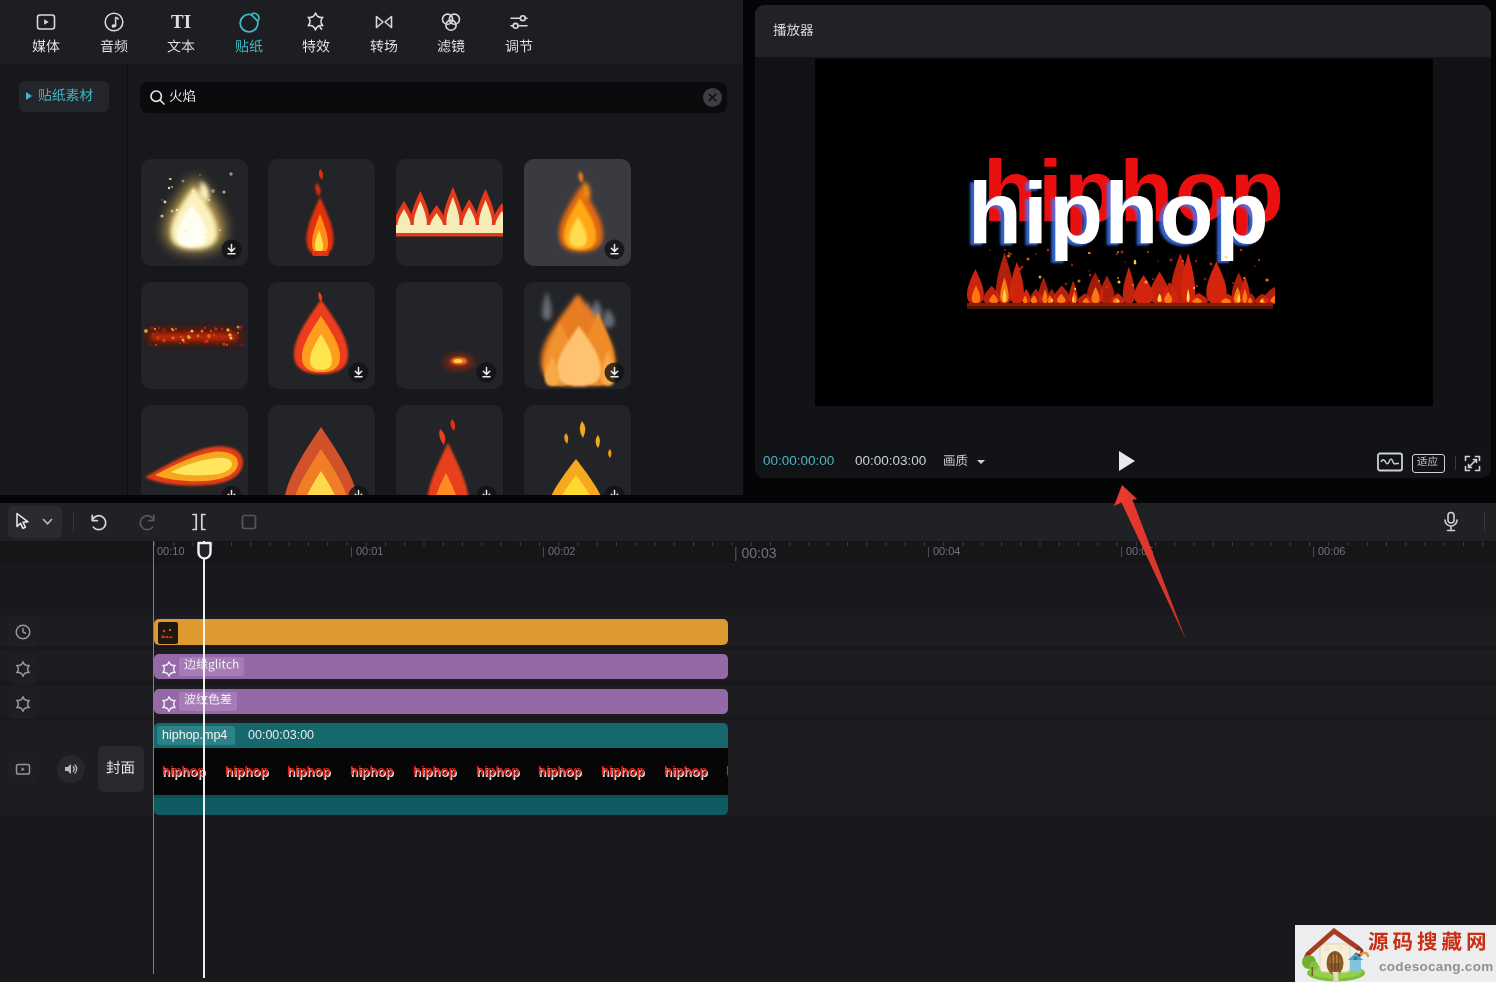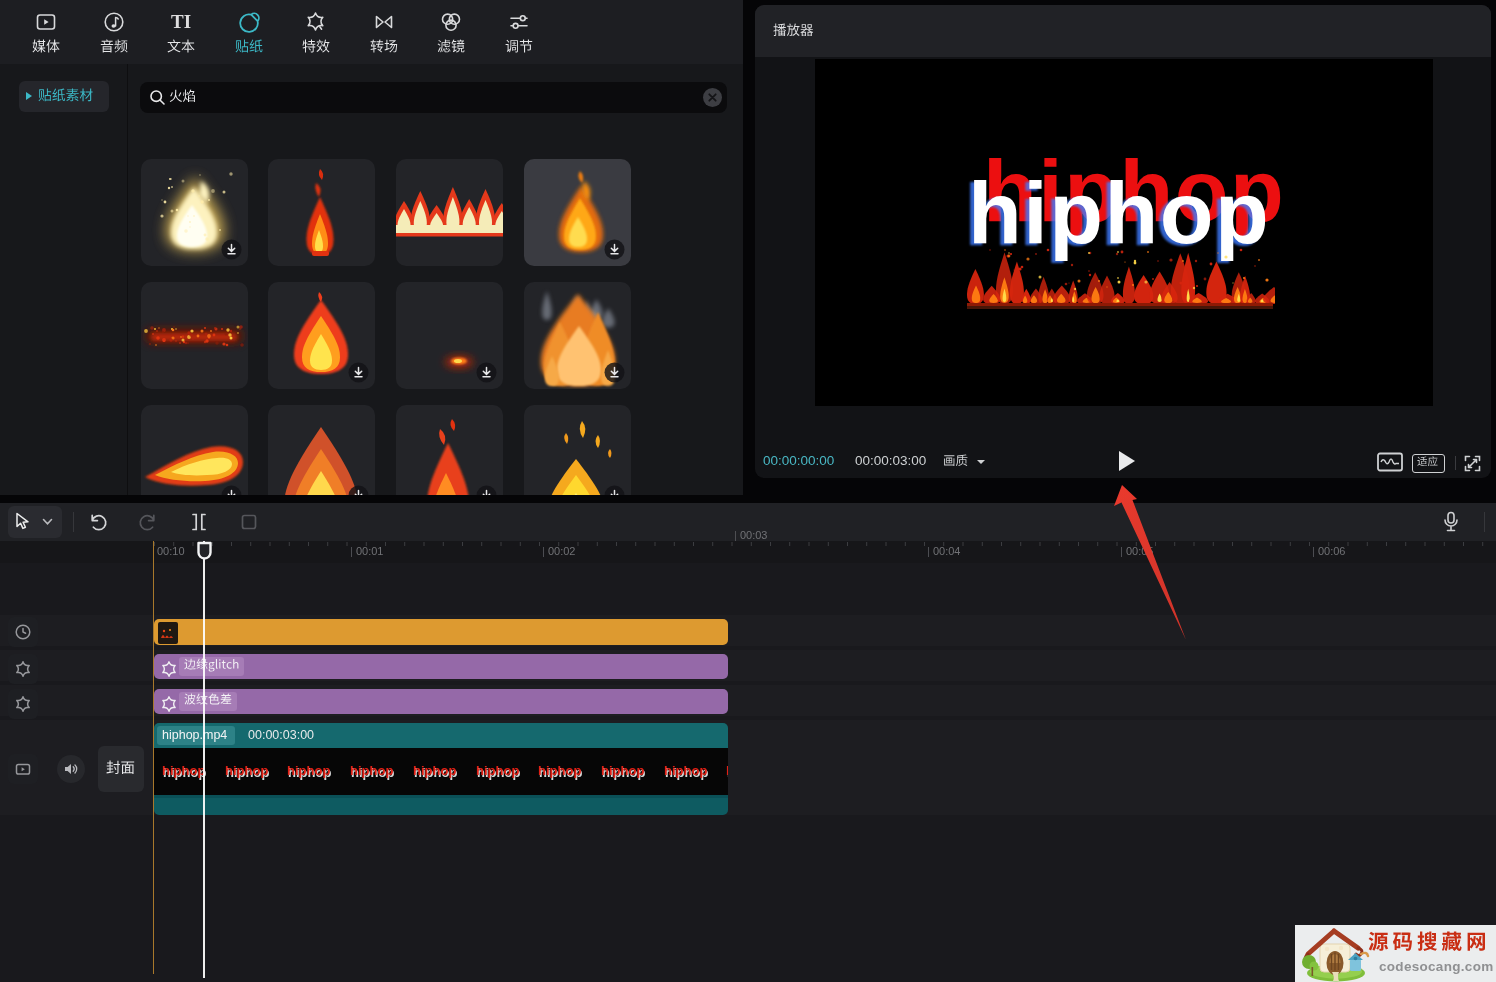--- a/index.html
+++ b/index.html
@@ -767,21 +767,21 @@
       <rect x="1386.0" y="0" width="1" height="4" fill="#3c3d41"></rect>
       <rect x="1405.2" y="0" width="1" height="4" fill="#3c3d41"></rect>
       <rect x="1424.5" y="0" width="1" height="4" fill="#3c3d41"></rect>
       <rect x="1443.8" y="0" width="1" height="4" fill="#3c3d41"></rect>
       <rect x="1463.0" y="0" width="1" height="4" fill="#3c3d41"></rect>
       <rect x="1482.2" y="0" width="1" height="4" fill="#3c3d41"></rect>
     </svg>
     <div class="abs" style="left:157px;top:42px;font-size:11px;color:#717276">00:10</div>
     <div class="abs" style="left:350px;top:42px;font-size:11px;color:#717276"><span style="color:#55565a">| </span>00:01</div>
     <div class="abs" style="left:542px;top:42px;font-size:11px;color:#717276"><span style="color:#55565a">| </span>00:02</div>
-    <div class="abs" style="left:734px;top:26px;font-size:11px;color:#717276"><span style="color:#55565a">| </span>00:03</div>
+    <div class="abs" style="left:734px;top:42px;font-size:14px;color:#717276"><span style="color:#55565a">| </span>00:03</div>
     <div class="abs" style="left:927px;top:42px;font-size:11px;color:#717276"><span style="color:#55565a">| </span>00:04</div>
     <div class="abs" style="left:1120px;top:42px;font-size:11px;color:#717276"><span style="color:#55565a">| </span>00:05</div>
     <div class="abs" style="left:1312px;top:42px;font-size:11px;color:#717276"><span style="color:#55565a">| </span>00:06</div>
     <div class="abs" style="left:0;top:112px;width:1496px;height:31px;background:rgba(255,255,255,0.018)"></div>
     <div class="abs" style="left:0;top:147px;width:1496px;height:31px;background:rgba(255,255,255,0.018)"></div>
     <div class="abs" style="left:0;top:182px;width:1496px;height:31px;background:rgba(255,255,255,0.018)"></div>
     <div class="abs" style="left:0;top:217px;width:1496px;height:95px;background:rgba(255,255,255,0.018)"></div>
     <div class="abs" style="left:8px;top:114px;width:30px;height:30px;background:#1e1f23;border-radius:6px"></div>
     <svg style="position:absolute;left:14px;top:120px" width="18" height="18" viewBox="0 0 18 18">
       <circle cx="9" cy="9" r="6.8" stroke="#96979b" stroke-width="1.5" fill="none" stroke-linecap="round" stroke-linejoin="round"></circle>

